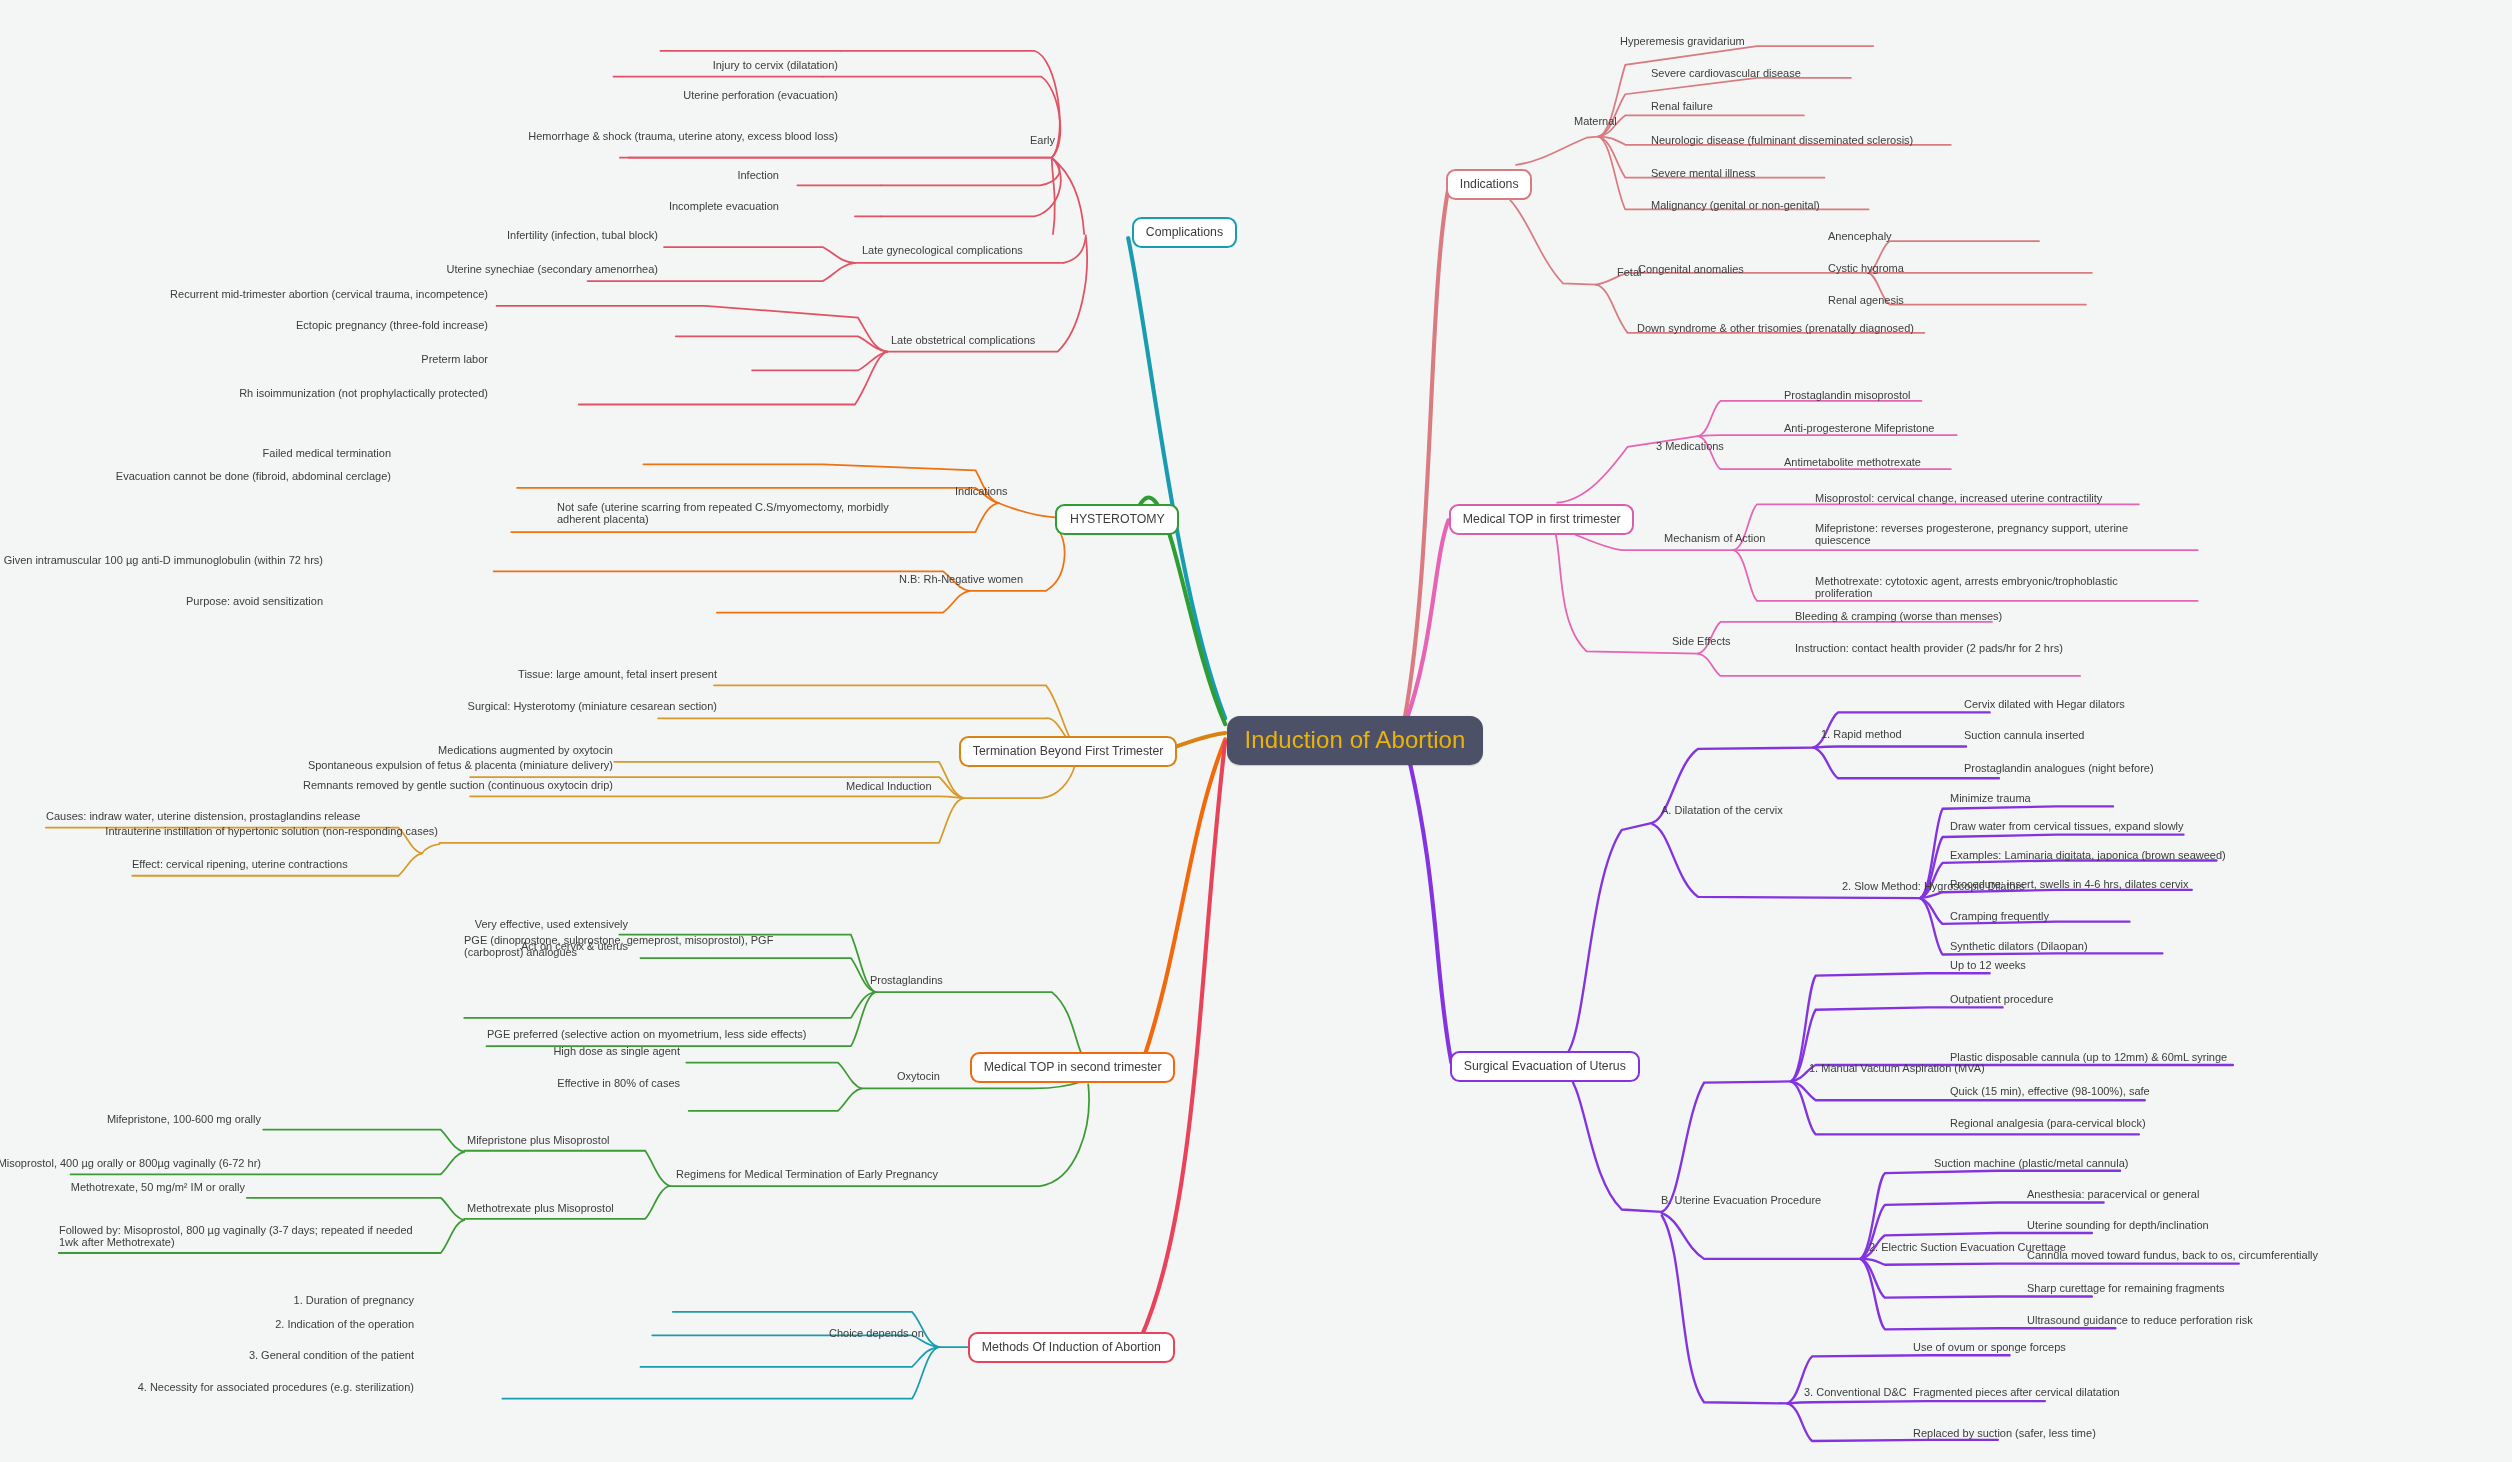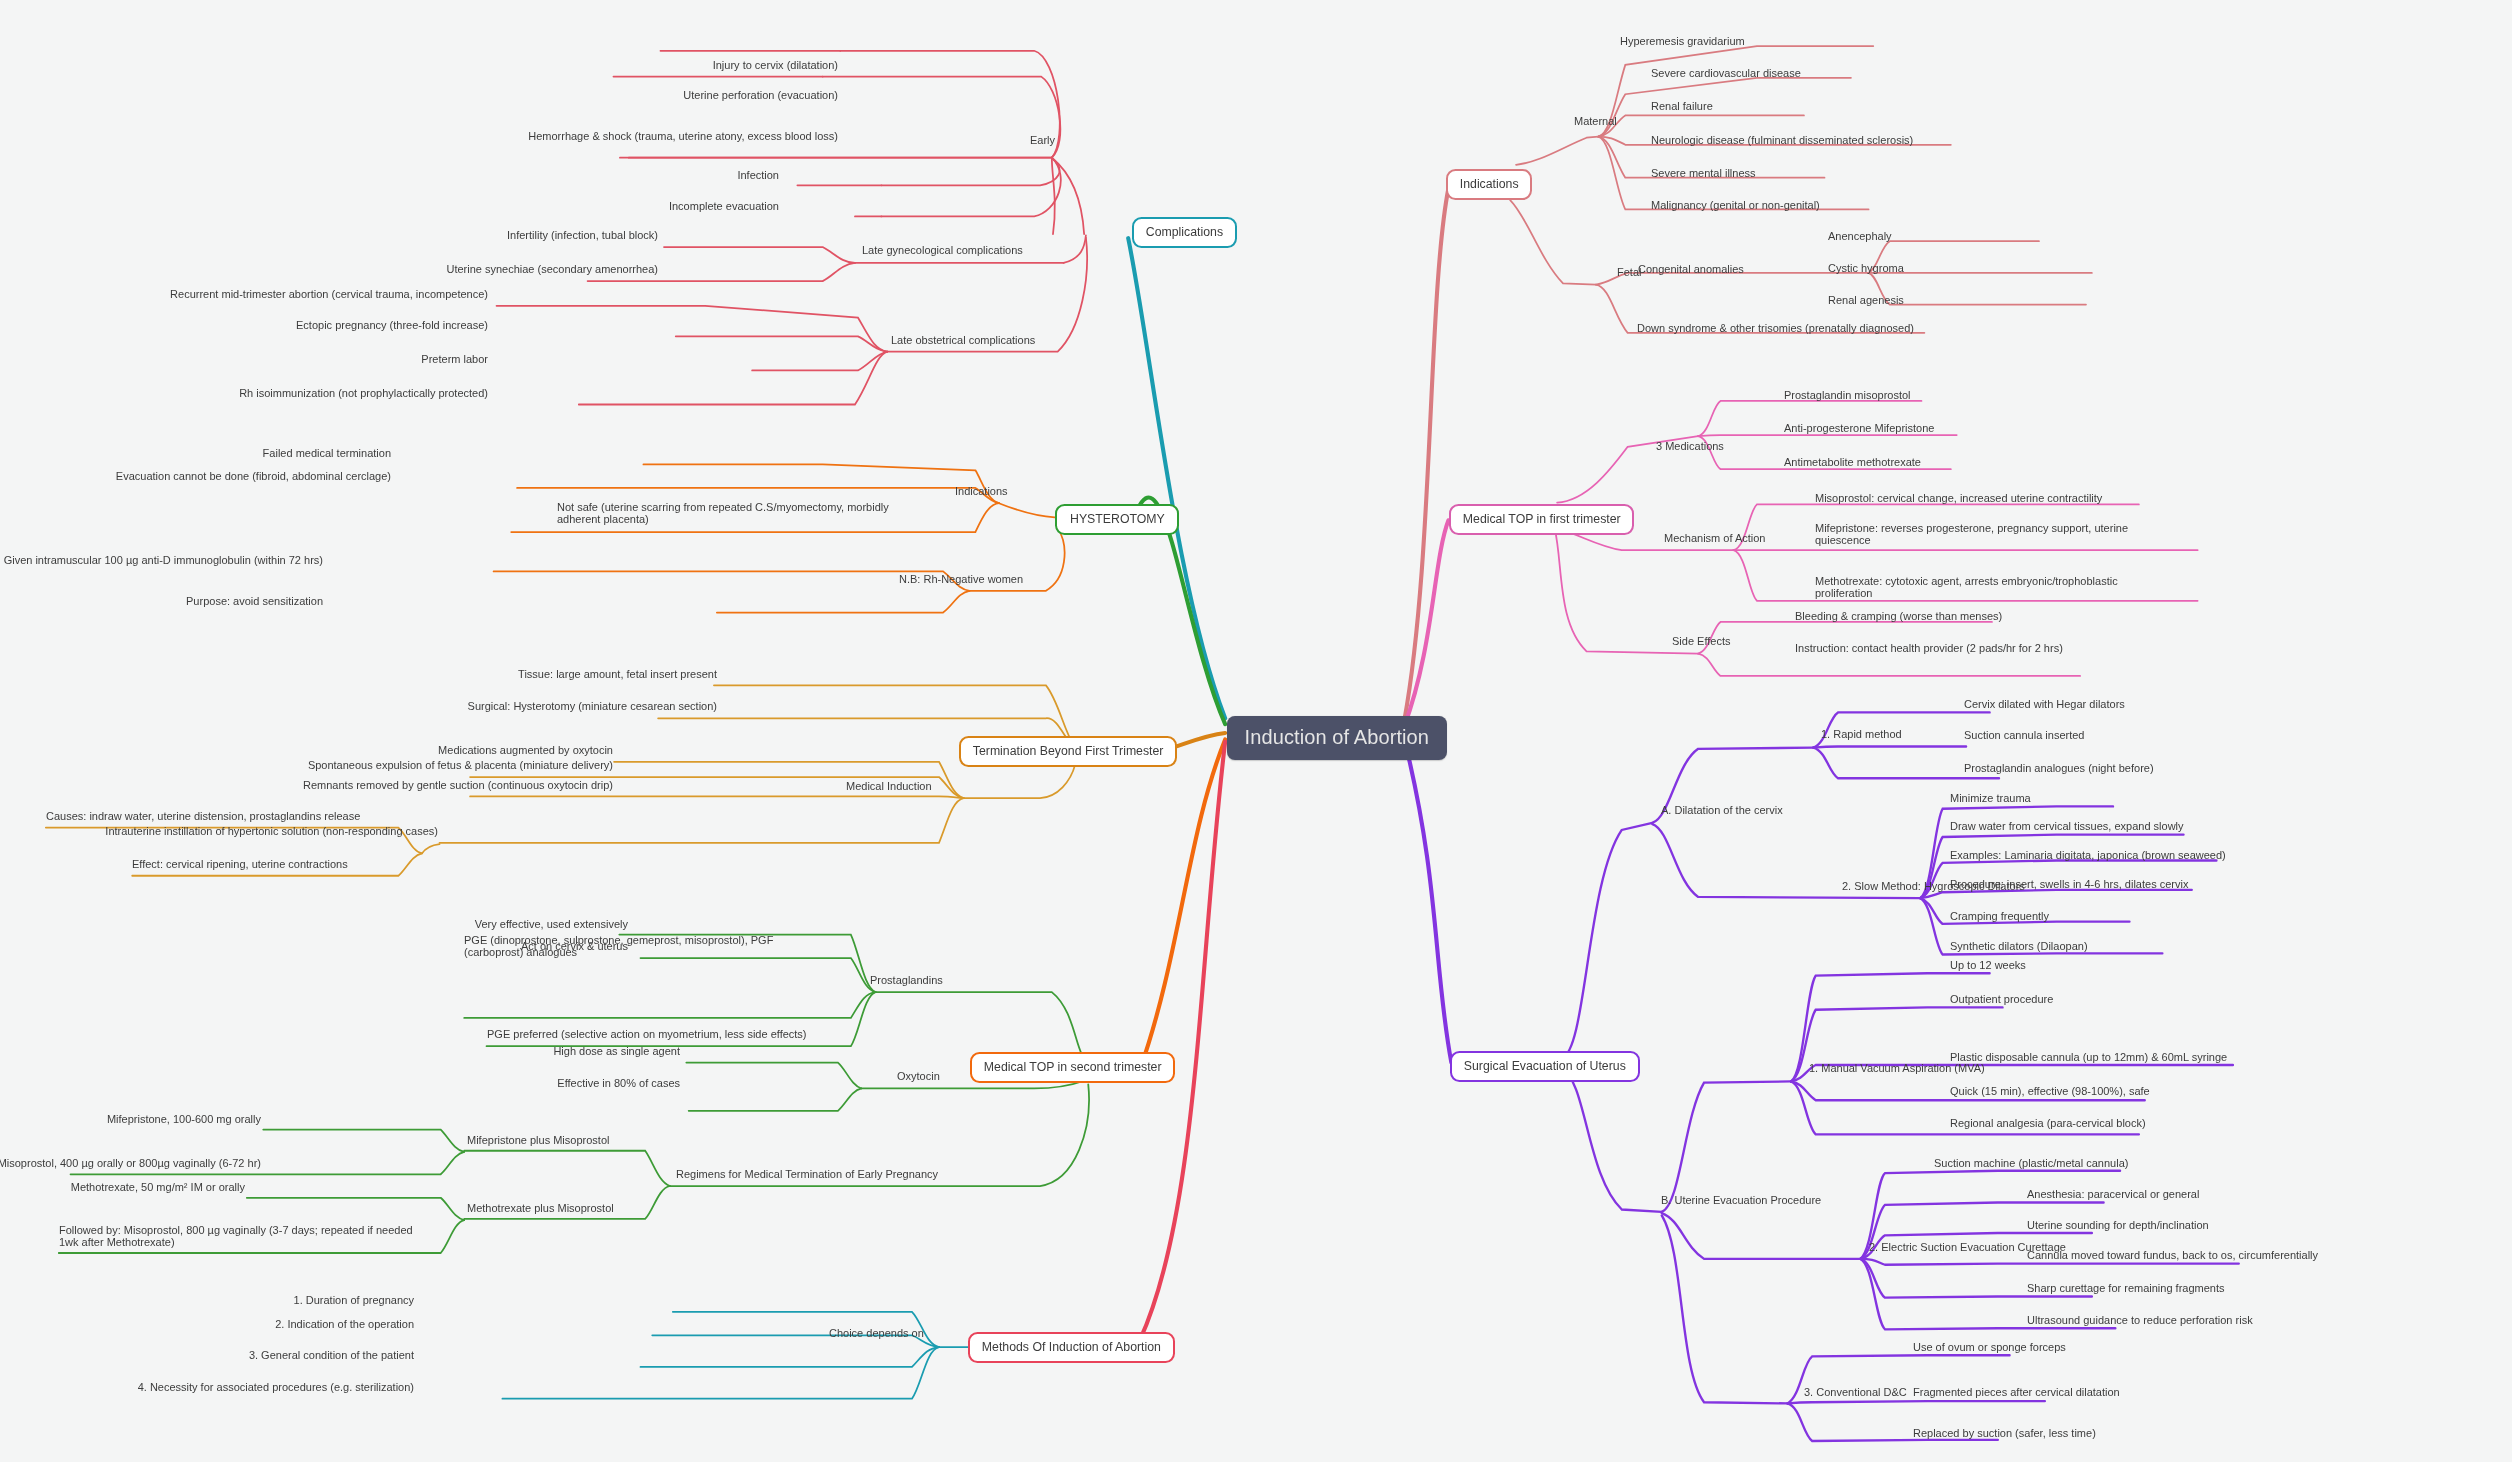--- a/index.html
+++ b/index.html
@@ -19,23 +19,23 @@
 
   
   .node{
     position:absolute;
     box-sizing:border-box;
     white-space:nowrap;
     line-height:1.25;
   }
   .root{
     background:#4c5168;
-    color:#e5e5e5;
-    border-radius:8px;
-    font-size:20px;
+    color:#eab308;
+    border-radius:13px;
+    font-size:24px;
     padding:9.4px 17.6px;
     letter-spacing:0.1px;
     box-shadow:0 0.6px 1.2px rgba(0,0,0,.18);
   }
   .main{
     background:#ffffff;
     border:2.4px solid #888;
     border-radius:9.4px;
     font-size:12.3px;
     padding:5.9px 11.8px;

